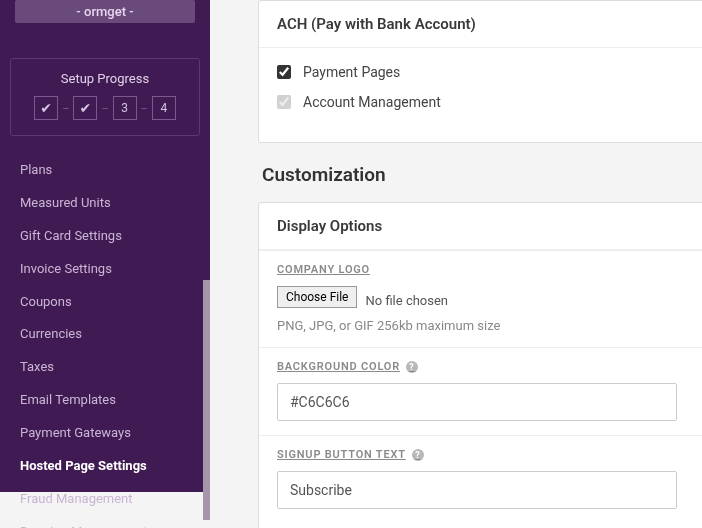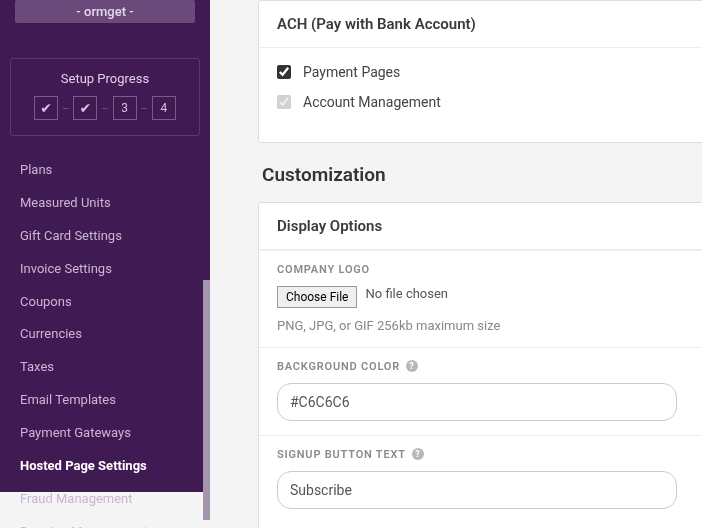--- a/index.html
+++ b/index.html
@@ -134,38 +134,39 @@
     border-top: 1px solid #eee;
   }
   .field-block:first-child { border-top: none; }
   .field-label {
     font-size: 11px;
     letter-spacing: 0.8px;
     color: #8a8a8a;
     text-transform: uppercase;
     margin-bottom: 10px;
     display: flex;
-    align-items: flex-start;
+    align-items: flex-end;
     gap: 6px;
     font-weight: 600;
+    text-decoration: underline;
   }
   .help-icon {
     width: 12px; height: 12px;
     border-radius: 50%;
     background: #b8b8b8;
     color: #fff;
     font-size: 9px;
     font-weight: 700;
     display: inline-flex;
     align-items: center;
     justify-content: center;
   }
   .file-row {
     display: flex;
-    align-items: flex-start;
+    align-items: flex-end;
     gap: 8px;
     margin-bottom: 10px;
   }
   .choose-btn {
     font-size: 12px;
     padding: 3px 8px;
     border: 1px solid #999;
     background: #efefef;
     cursor: pointer;
     font-family: inherit;
@@ -177,21 +178,21 @@
   .hint {
     font-size: 13px;
     color: #888;
   }
   .text-input {
     width: 400px;
     padding: 10px 12px;
     font-size: 14px;
     color: #555;
     border: 1px solid #ccc;
-    border-radius: 14px;
+    border-radius: 2px;
     font-family: inherit;
   }
 </style>
 </head>
 <body>
 
 <div class="sidebar">
   <div class="brand-bar">- ormget -</div>
 
   <div class="setup-box">

